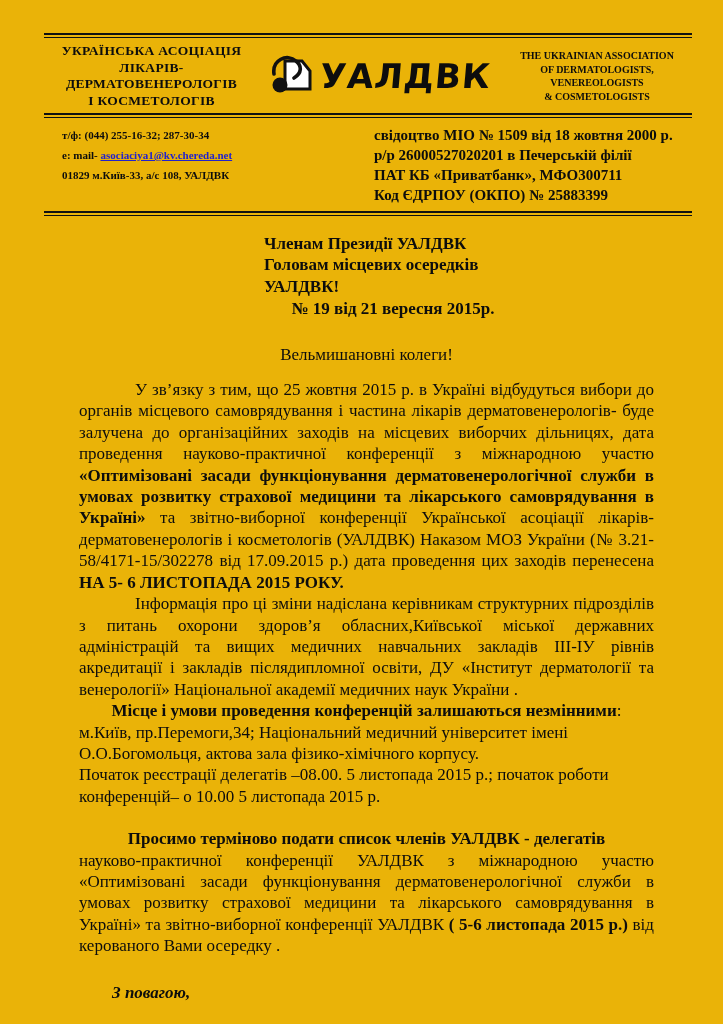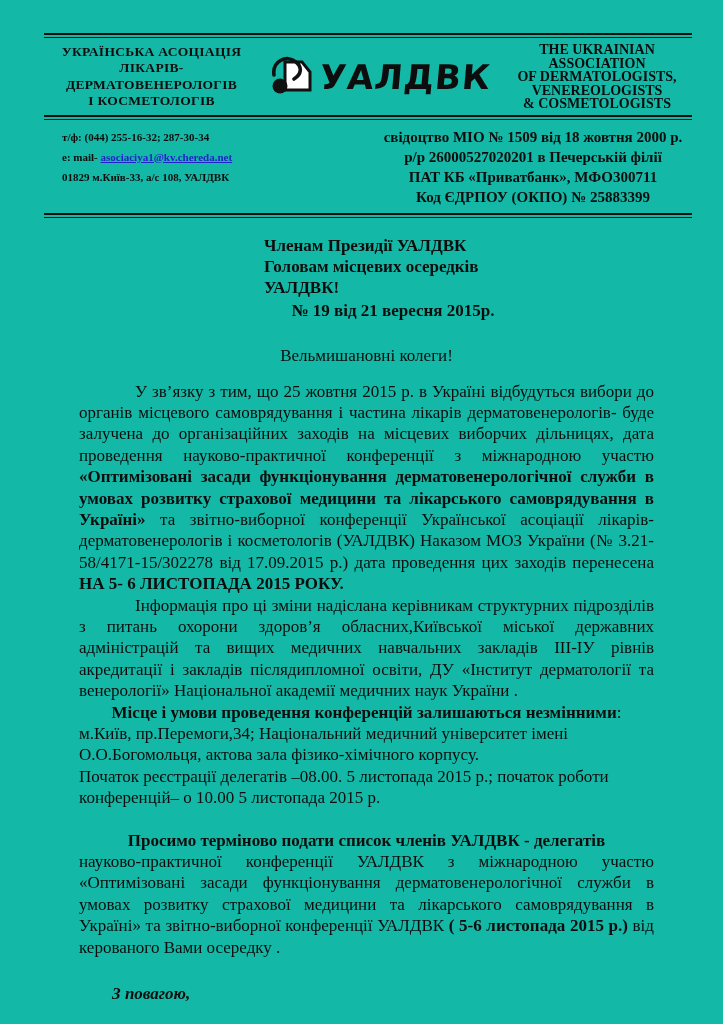--- a/index.html
+++ b/index.html
@@ -7,21 +7,21 @@
   body {
     width: 723px; height: 1024px;
     font-family: "Liberation Serif", serif;
     color: #0d0d0d;
     overflow: hidden;
   }
   .page {
     position: relative;
     width: 723px; height: 1024px;
     padding: 33px 33px 0 44px;
-    background: #14b8a6;
+    background: #eab308;
   }
   
   .rule {
     height: 5px;
     border-top: 2.5px solid #111;
     border-bottom: 1px solid #111;
     width: 648px;
   }
   
   .header-grid {
@@ -50,42 +50,41 @@
     font-weight: bold;
     font-size: 34px;
     letter-spacing: 1px;
     transform: skewX(-5deg);
     white-space: nowrap;
   }
   .org-en {
     width: 190px;
     text-align: center;
     font-weight: bold;
-    font-size: 14px;
+    font-size: 10px;
     line-height: 13.5px;
   }
   
   .contact-grid {
     width: 648px;
     display: flex;
     padding: 7px 0 6px 0;
   }
   .contact-left {
     width: 330px;
     padding-left: 18px;
     font-weight: bold;
     font-size: 11px;
     line-height: 20px;
   }
   .contact-right {
     flex: 1;
     font-weight: bold;
     font-size: 15px;
     line-height: 20px;
-    text-align: center;
   }
   .email-link {
     color: #2222cc;
     text-decoration: underline;
     font-weight: bold;
     cursor: pointer;
   }
   
   .doc-body {
     width: 575px;

